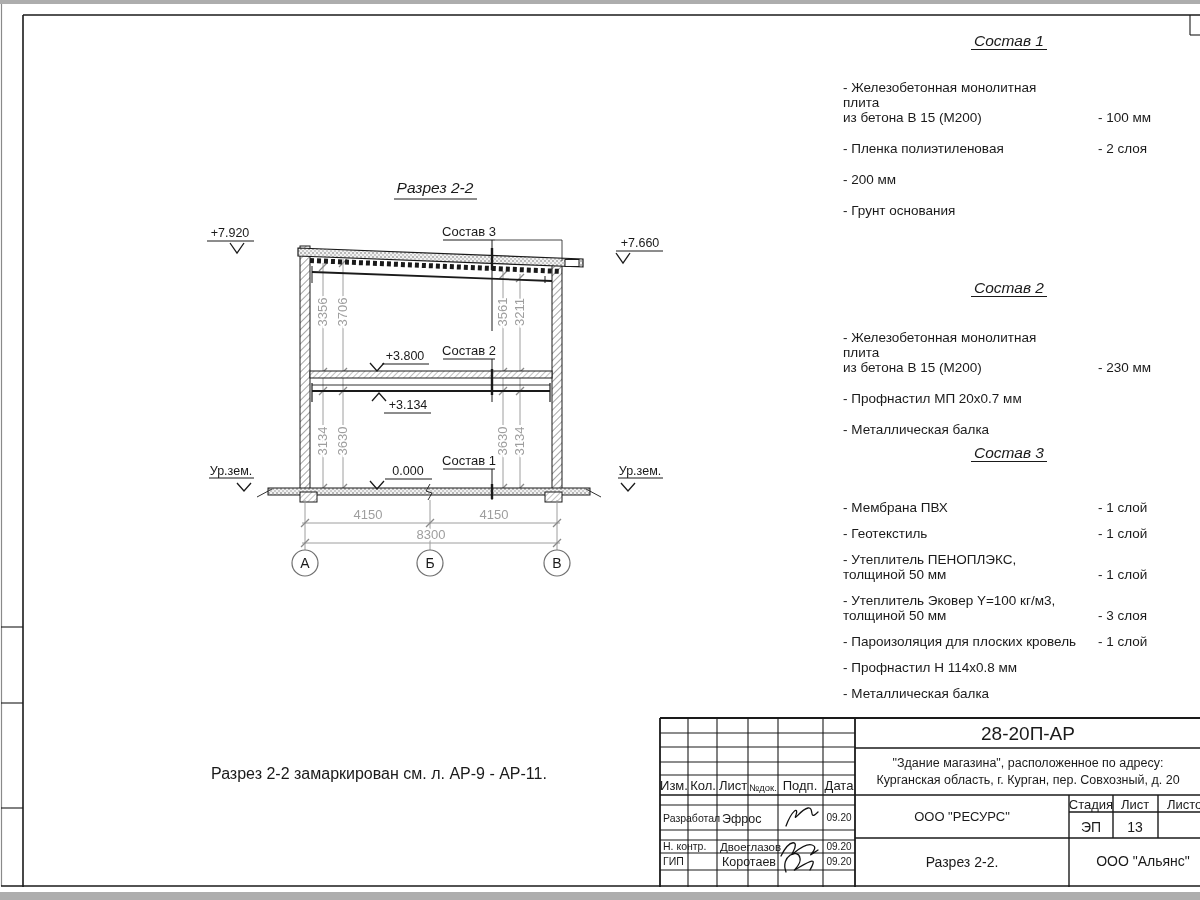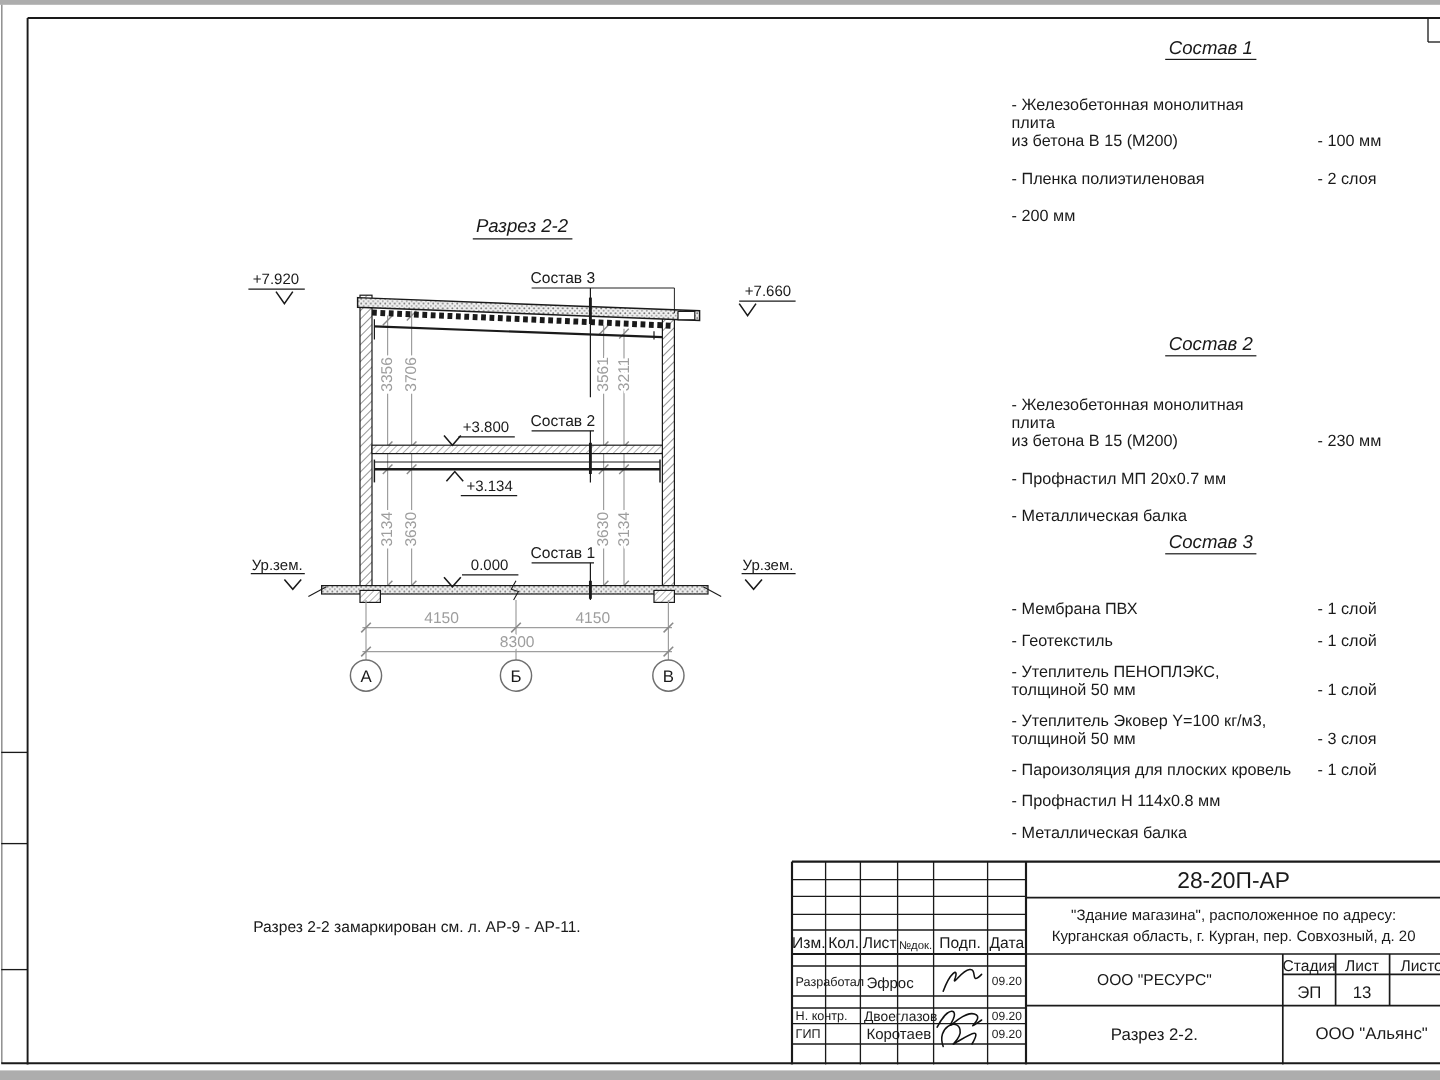--- a/index.html
+++ b/index.html
@@ -17,21 +17,21 @@
   .comp-title{text-align:center;}
   .comp-title span{display:inline-block;font-style:italic;font-size:15.5px;border-bottom:1px solid #1a1a1a;padding:0 3px 1px 3px;}
   .comp-items{margin:0;}
   .item{display:flex;align-items:flex-end;}
   .item .nm{flex:1 1 auto;white-space:pre-line;padding-right:4px;}
   .item .vl{flex:0 0 77px;white-space:nowrap;}
   .gap16{margin-bottom:16px;gap:36px;}
   .gap11{margin-bottom:11px;justify-content:space-between;}
   .mt30{margin-top:30px;} .mt33{margin-top:33px;} .mt38{margin-top:38px;}
   
-  .note{position:absolute;left:211px;top:765px;font-size:13px;}
+  .note{position:absolute;left:211px;top:765px;font-size:16px;}
 </style>
 </head>
 <body>
 
 <div class="edge-strip" style="top:0;height:4px;"></div>
 <div class="edge-strip" style="top:892px;height:8px;"></div>
 
 <svg id="sheet-svg" width="1200" height="900" viewBox="0 0 1200 900">
   <defs>
     <pattern id="hatch" width="5" height="5" patternUnits="userSpaceOnUse" patternTransform="rotate(45)">
@@ -316,20 +316,24 @@
 из бетона В 15 (М200)</div>
         <div class="vl">- 100 мм</div>
       </div>
       <div class="item gap16">
         <div class="nm">- Пленка полиэтиленовая</div>
         <div class="vl">-  2 слоя</div>
       </div>
       <div class="item gap16">
         <div class="vl">- 200 мм</div>
       </div>
+      <div class="item gap16">
+        <div class="nm">- Грунт основания</div>
+        <div class="vl"></div>
+      </div>
     </div>
   </div>
 
   <div class="comp" style="top:280px;">
     <div class="comp-title"><span>Состав 2</span></div>
     <div class="comp-items mt33">
       <div class="item gap16">
         <div class="nm">- Железобетонная  монолитная плита
 из бетона В 15 (М200)</div>
         <div class="vl">- 230 мм</div>

